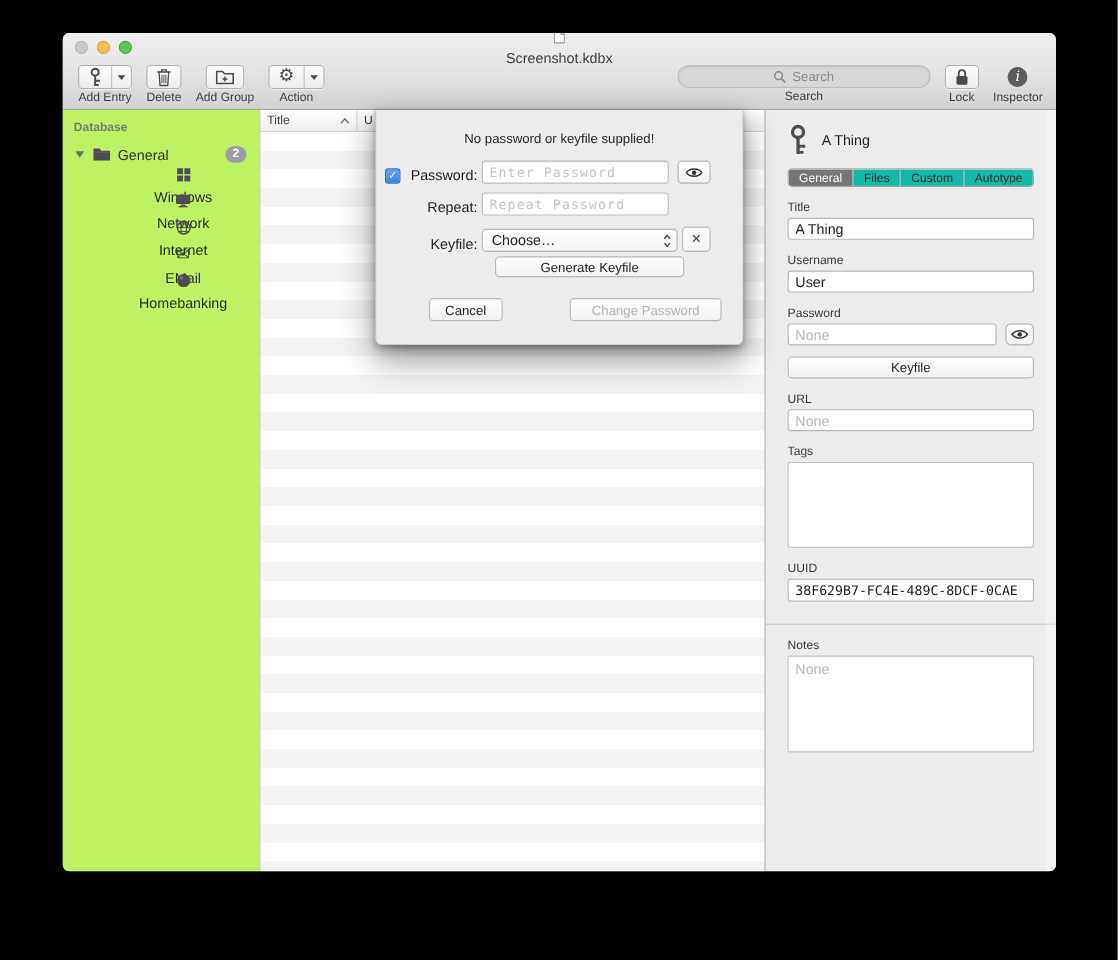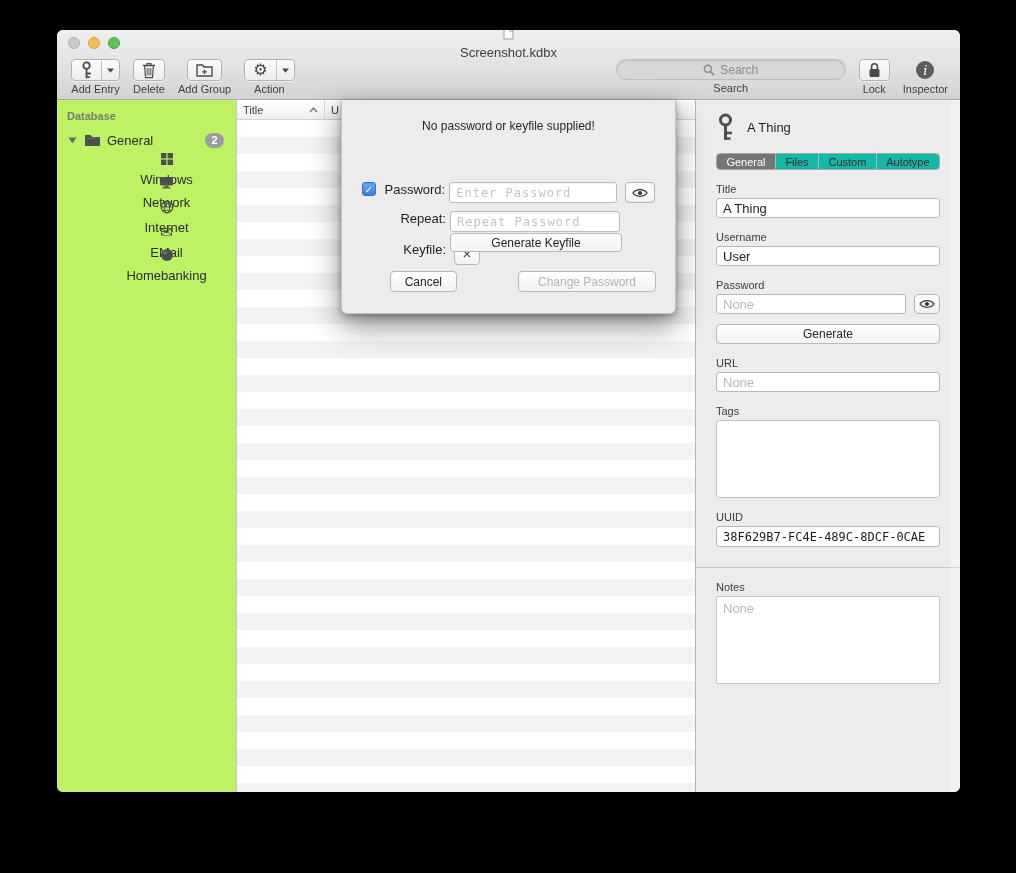--- a/index.html
+++ b/index.html
@@ -150,21 +150,21 @@
   .notes-box::placeholder, .ph::placeholder { color:#b8b8b8; }
   .expires-label { font-size:13px; color:#1f1f1f; white-space:nowrap; overflow:hidden; }
 
   
   .sheet {
     position:absolute; left:284px; top:0; width:335px; height:214px; z-index:20;
     background:#ececec; border:1px solid #c3c3c3; border-top:none; border-radius:0 0 6px 6px;
     box-shadow:0 12px 30px rgba(0,0,0,.45), 0 2px 6px rgba(0,0,0,.3);
   }
   .sheet-msg { position:absolute; top:19px; left:0; right:0; text-align:center; font-size:12px; color:#262626; }
-  .sheet-row { position:absolute; left:20px; right:20px; display:flex; align-items:flex-start;margin-top:36px; }
+  .sheet-row { position:absolute; left:8px; right:20px; display:flex; align-items:flex-end; }
   .row-password { top:46px; }
   .row-repeat { top:75px; }
   .row-keyfile { top:106px; }
   .sheet-label { width:84px; text-align:right; margin-right:4px; font-size:13px; color:#1f1f1f; }
   .sheet-label.short { width:66px; }
   .row-password .checkbox { margin:0 4px 0 0; }
   .sheet-field {
     width:170px; height:21px; border:1px solid #bcbcbc; border-radius:3px; background:#fff;
     padding:0 6px; font-size:12px; color:#222;
     box-shadow:inset 0 1px 1px rgba(0,0,0,.05);
@@ -433,21 +433,21 @@
       <div class="frow">
         <input class="ffield ph" placeholder="None" style="">
         <button class="pill">
           <svg width="16" height="10" viewBox="0 0 16 10">
               <path d="M1 5 C4 0.6 12 0.6 15 5 C12 9.4 4 9.4 1 5 Z" fill="none" stroke="#333" stroke-width="1.3"></path>
               <circle cx="8" cy="5" r="2" fill="#333"></circle>
             </svg>
         </button>
       </div>
 
-      <button class="gen-btn">Generate</button>
+      <button class="gen-btn">Keyfile</button>
 
       <div class="flabel">URL</div>
       <input class="ffield ph" placeholder="None" style="">
 
 
       <div class="flabel">Tags</div>
       <div class="tags-box">
         <span class="tag-chip"></span>
       </div>
 
@@ -477,20 +477,27 @@
         </button>
       </div>
 
       <div class="sheet-row row-repeat">
         <label class="sheet-label">Repeat:</label>
         <input class="sheet-field mono" placeholder="Repeat Password" style="">
       </div>
 
       <div class="sheet-row row-keyfile">
         <label class="sheet-label">Keyfile:</label>
+        <div class="popup">
+          <span class="popup-text">Choose…</span>
+          <svg width="9" height="14" viewBox="0 0 9 14">
+              <path d="M2 5 L4.5 2 L7 5" fill="none" stroke="#444" stroke-width="1.3"></path>
+              <path d="M2 9 L4.5 12 L7 9" fill="none" stroke="#444" stroke-width="1.3"></path>
+            </svg>
+        </div>
         <button class="x-btn"></button>
       </div>
 
       <button class="gen-keyfile">Generate Keyfile</button>
 
       <div class="sheet-actions">
         <button class="btn cancel">Cancel</button>
         <button class="btn disabled">Change Password</button>
       </div>
     </div>

